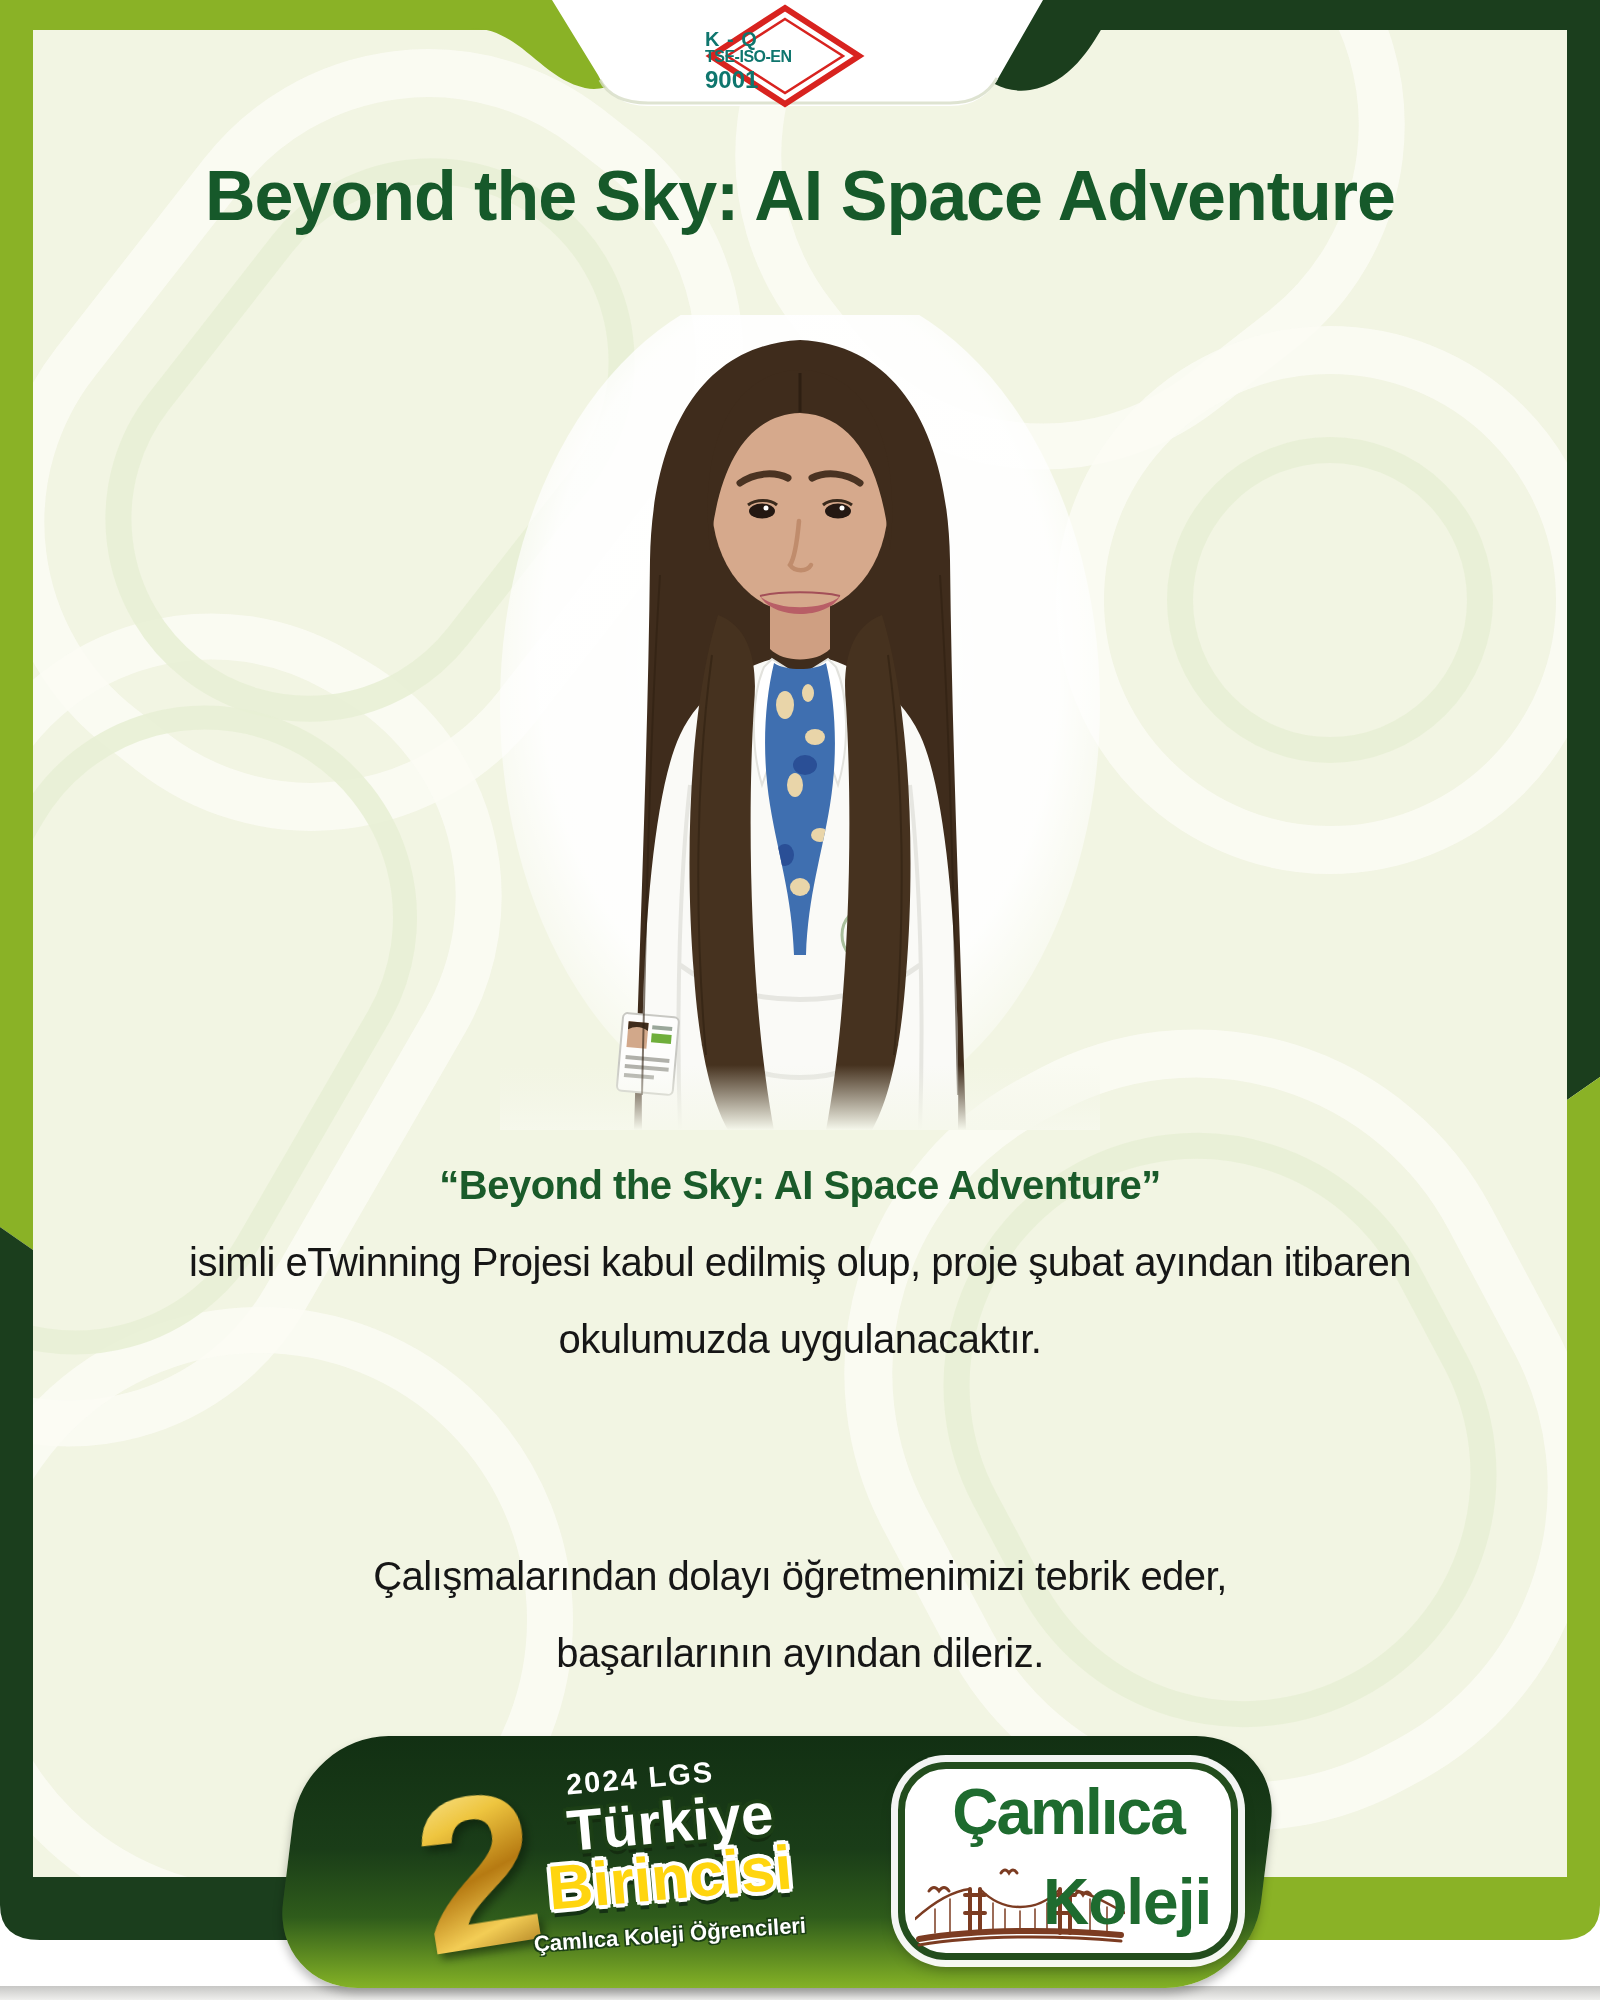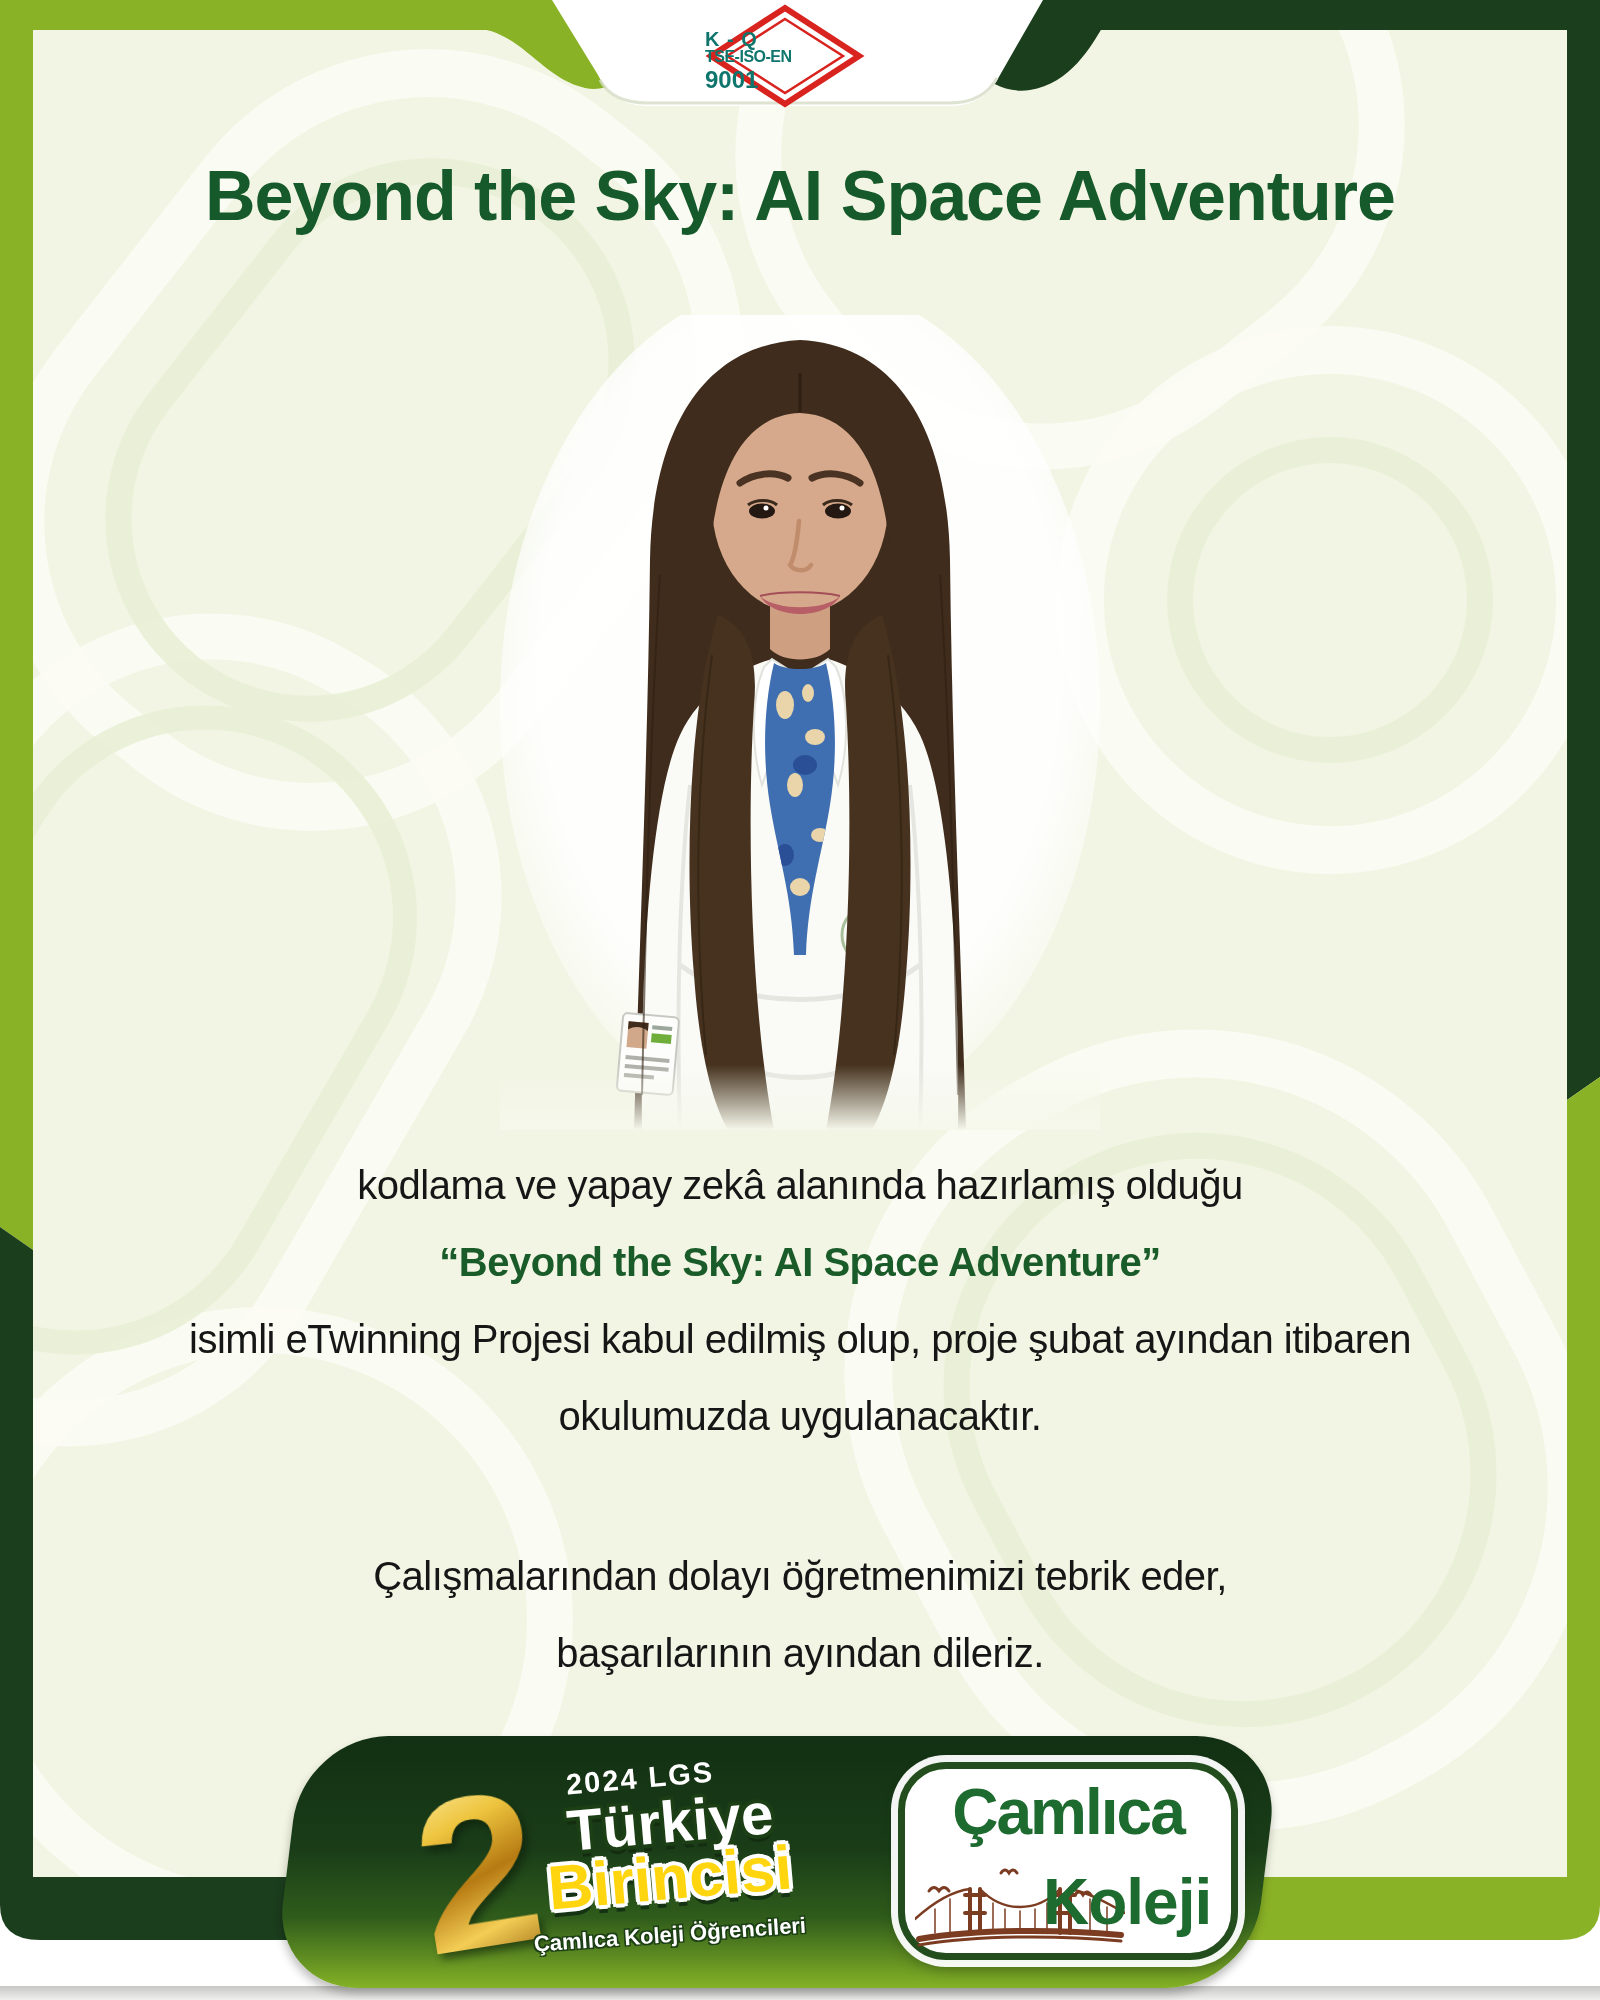--- a/index.html
+++ b/index.html
@@ -216,21 +216,20 @@
         <path d="M388,340 C404,460 406,600 394,740"></path>
         <path d="M160,260 C150,420 146,600 142,780"></path>
         <path d="M440,260 C450,420 454,600 458,780"></path>
       </g>
 
       <rect x="0" y="750" width="600" height="65" fill="url(#fadePhoto)"></rect>
     </svg>
   </div>
 
   <div class="abs para p1">
-    <div>kodlama ve yapay zekâ alanında hazırlamış olduğu</div>
     <div class="green-bold">“Beyond the Sky: AI Space Adventure”</div>
     <div>isimli eTwinning Projesi kabul edilmiş olup, proje şubat ayından itibaren</div>
     <div>okulumuzda uygulanacaktır.</div>
   </div>
 
   <div class="abs para p2">
     <div>Çalışmalarından dolayı öğretmenimizi tebrik eder,</div>
     <div>başarılarının ayından dileriz.</div>
   </div>
 

